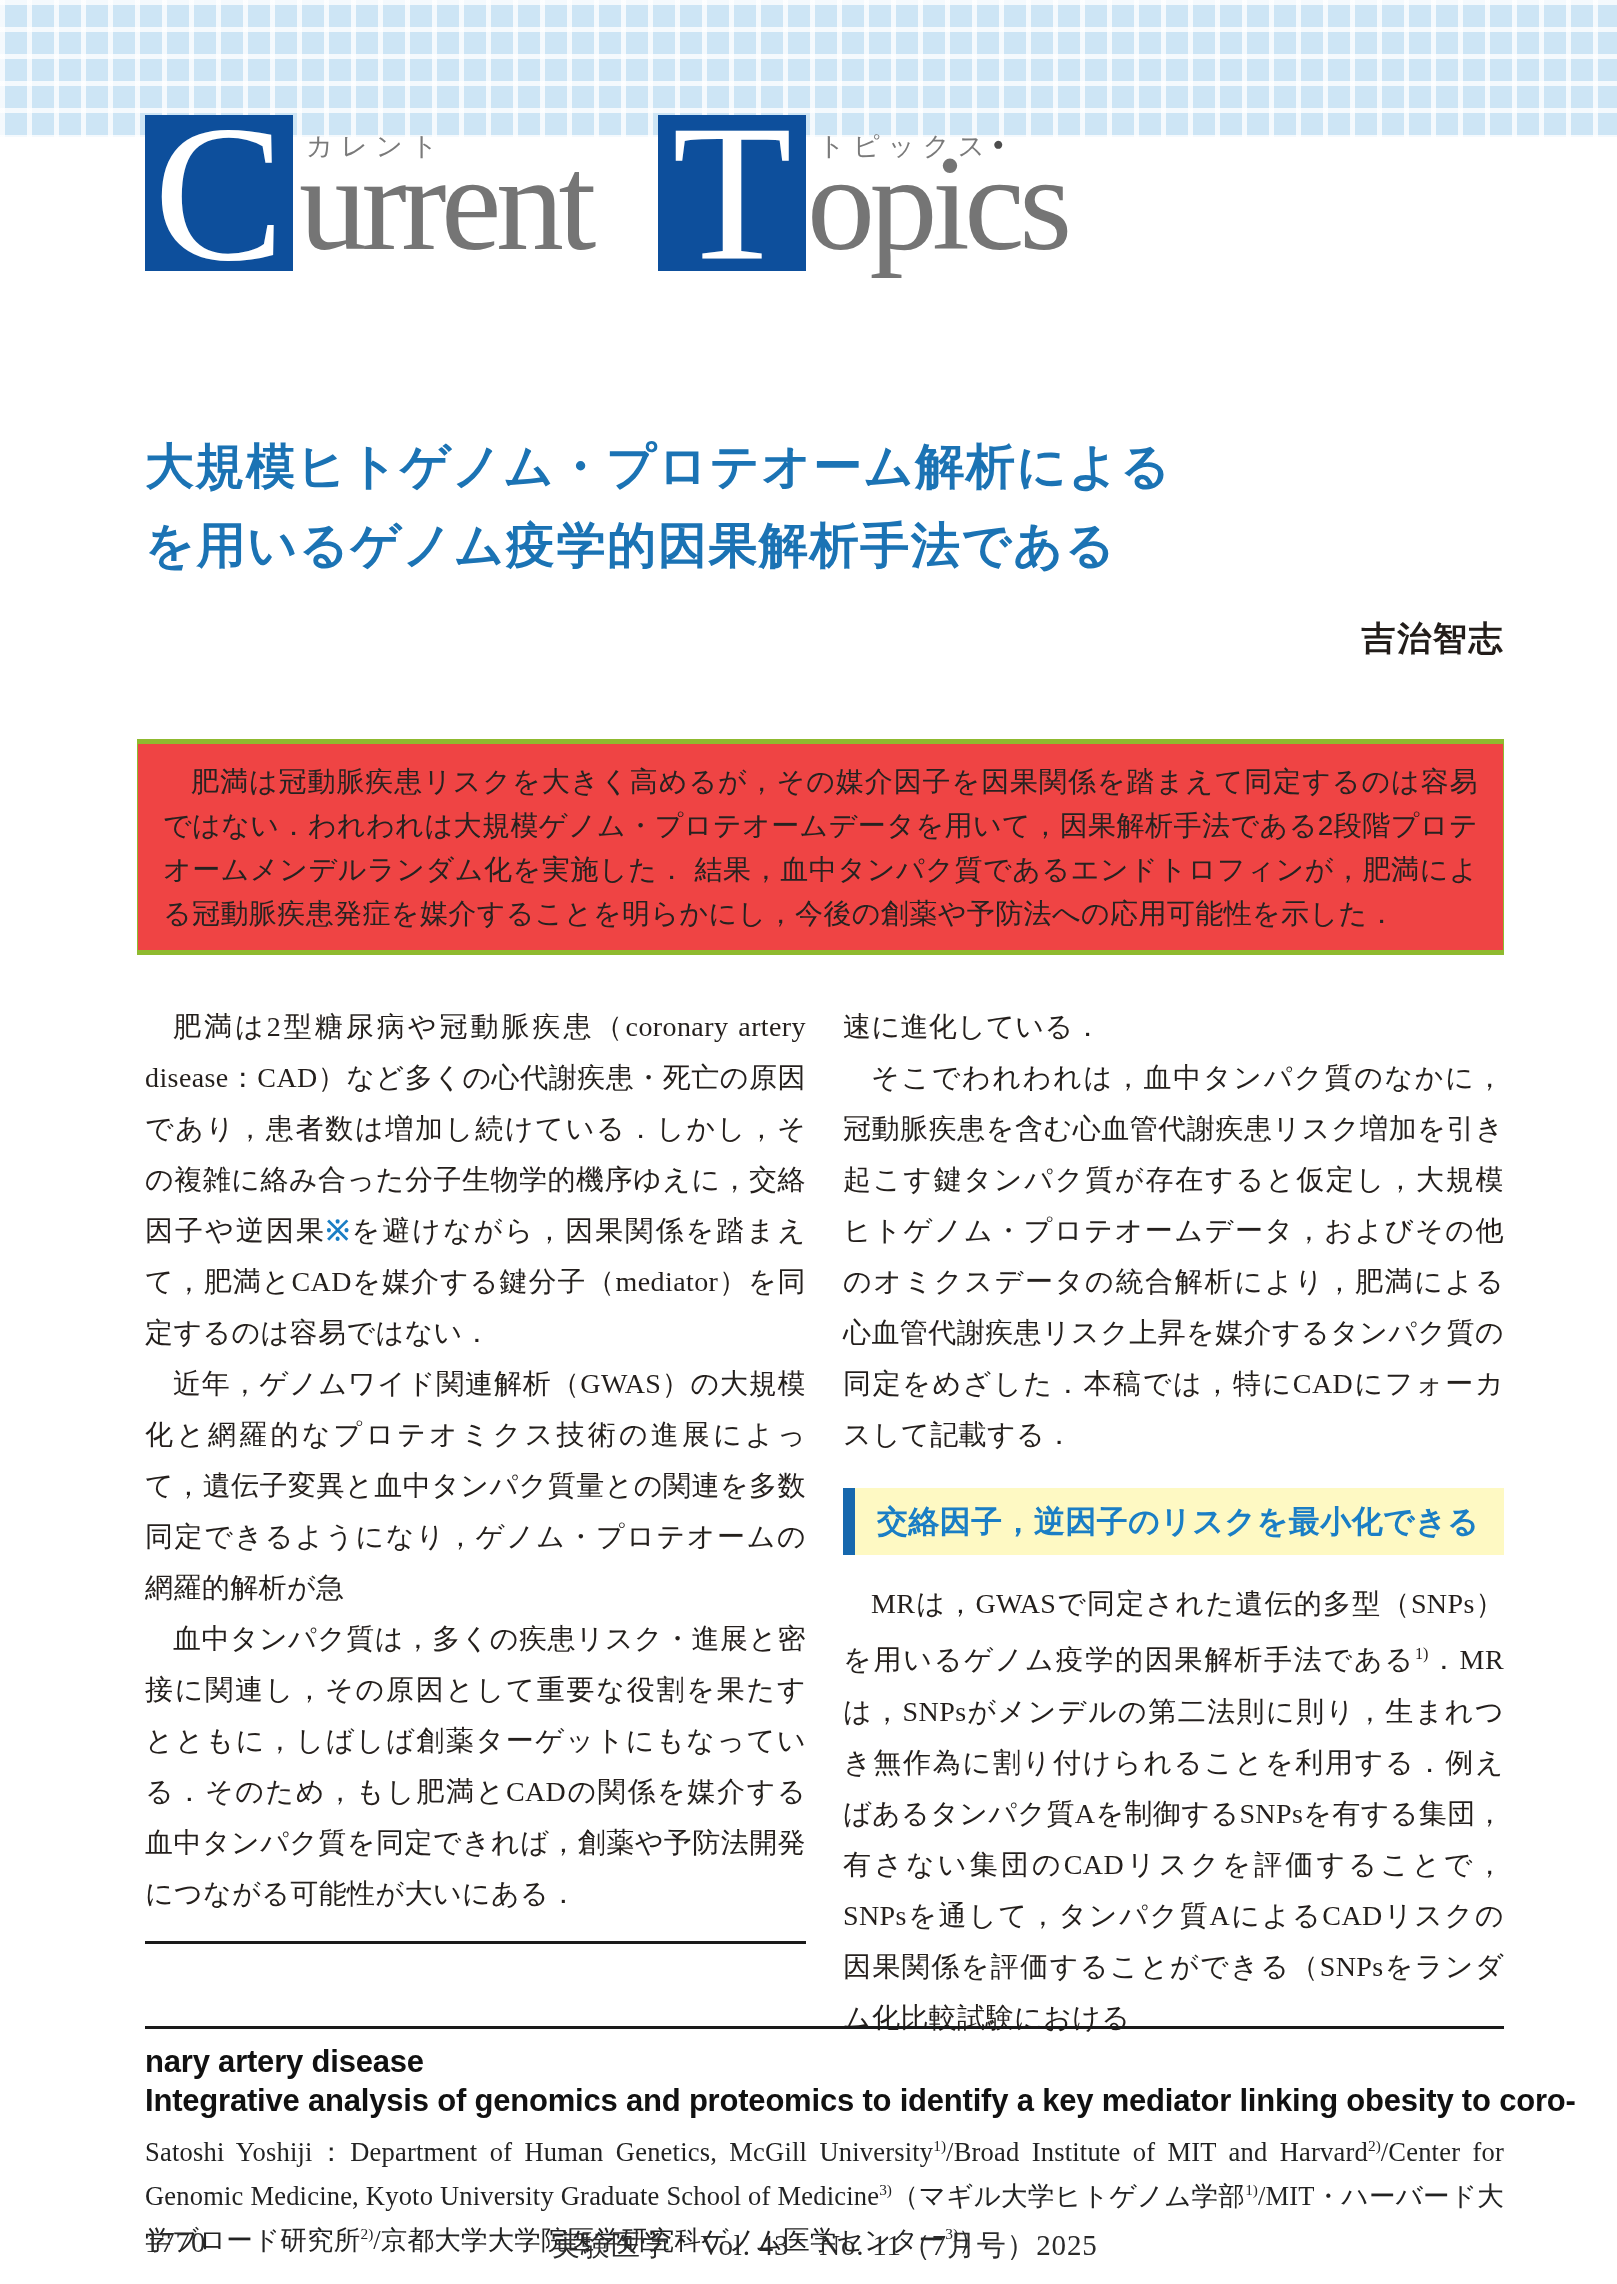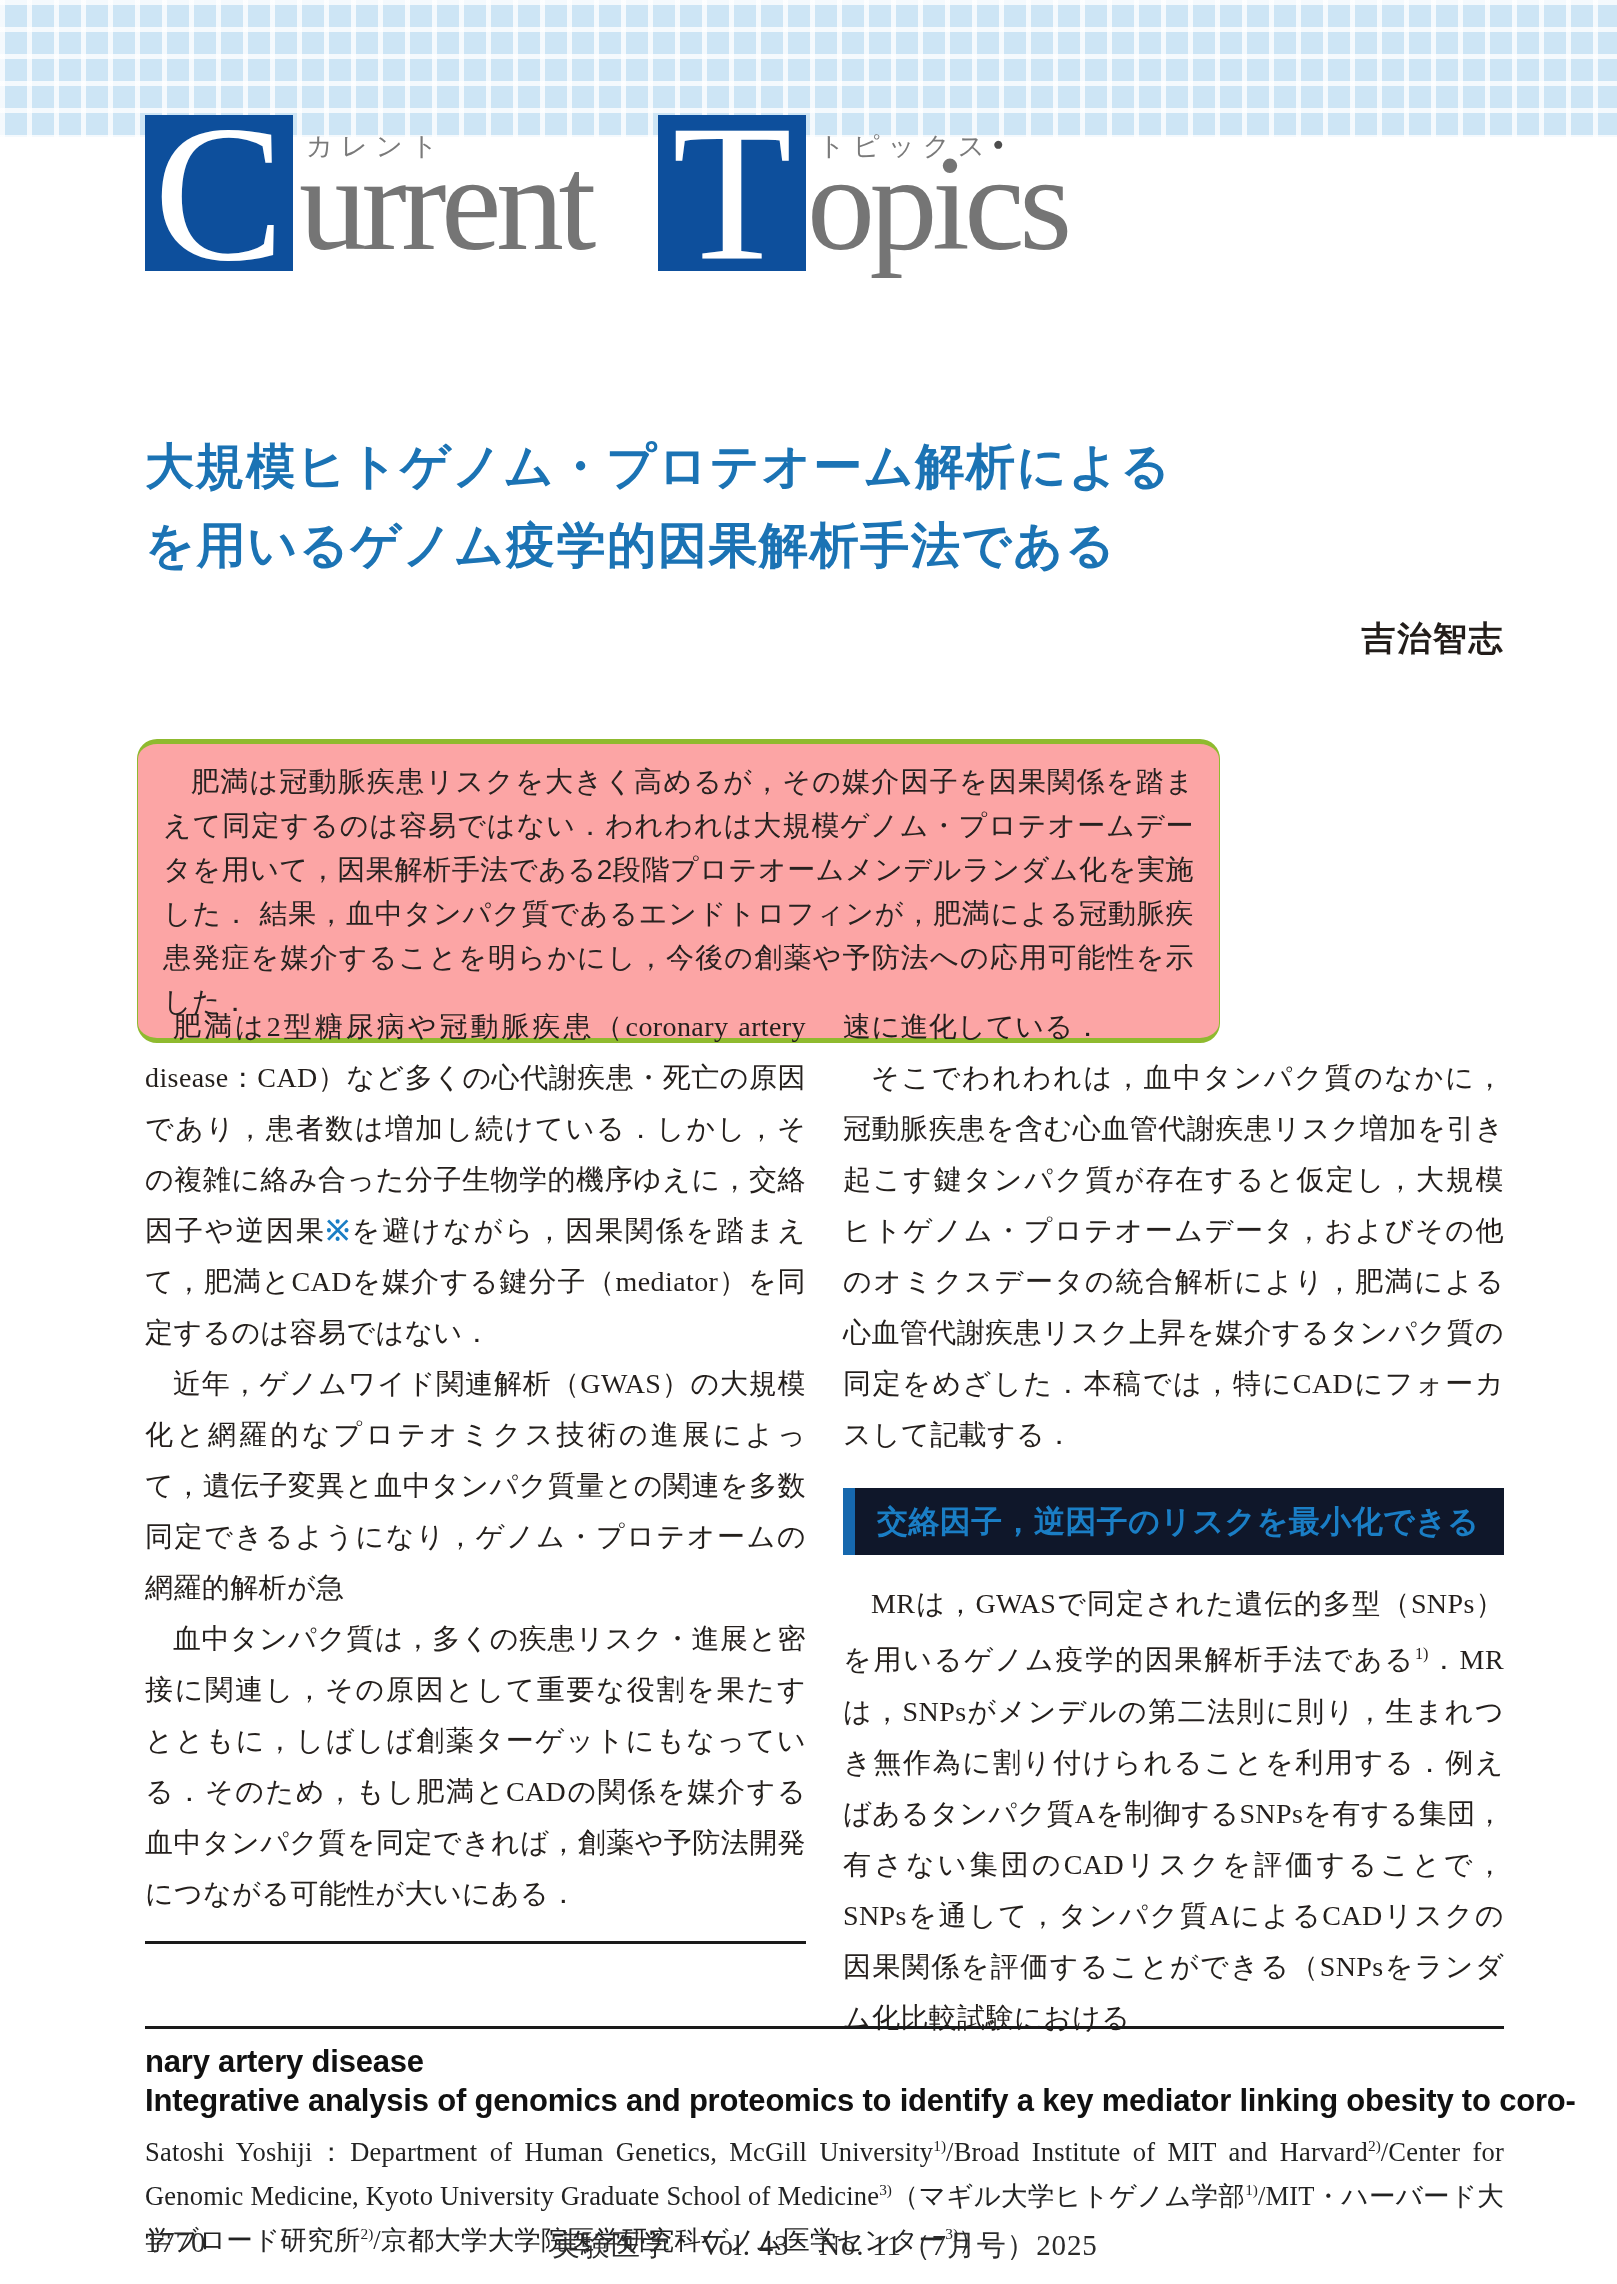--- a/index.html
+++ b/index.html
@@ -61,26 +61,25 @@
     font-family:"Liberation Sans","DejaVu Sans",sans-serif;
     font-weight:bold;font-size:49px;line-height:79px;color:#1b73b4;letter-spacing:1.6px;
   }
   .author{
     position:absolute;top:616px;left:145px;width:1359px;text-align:right;
     font-family:"Liberation Sans","DejaVu Sans",sans-serif;
     font-weight:bold;font-size:34px;color:#221d1a;letter-spacing:1.6px;
   }
   
   .abstract-box{
-    position:absolute;top:739px;left:137px;width:1083px;box-sizing:border-box;
-    background:#fca5a5;
+    position:absolute;top:739px;left:137px;width:1367px;box-sizing:border-box;
+    background:#ef4444;
     border-top:5.5px solid #8fba2f;border-bottom:5.5px solid #8fba2f;
     border-left:1.6px solid #8fba2f;border-right:1.6px solid #8fba2f;
     padding:15.6px 25px 14px 25px;
-    border-radius:20px;
   }
   .abstract-box p{
     margin:0;text-indent:1em;text-align:justify;
     font-family:"Liberation Sans","DejaVu Sans",sans-serif;
     font-size:28px;line-height:44px;color:#272220;letter-spacing:0.4px;
   }
   
   .columns{
     position:absolute;top:1001px;left:145px;width:1359px;
     display:flex;gap:37px;
@@ -89,21 +88,21 @@
   .col p{
     margin:0;text-align:justify;
     font-size:28px;line-height:51px;letter-spacing:0.4px;color:#241f1c;
   }
   .col p.indent{text-indent:1em;}
   .ref-mark{color:#1a7ec5;font-weight:bold;}
   .sup{font-size:0.58em;vertical-align:super;letter-spacing:0;}
   
   .section-heading{
     margin:28px 0 23.4px 0;
-    background:#0f172a;
+    background:#fef9c3;
     border-left:12.5px solid #1668ae;
     padding:11px 14px 11px 22px;
     font-family:"Liberation Sans","DejaVu Sans",sans-serif;
     font-weight:bold;font-size:31px;line-height:45px;color:#1a7ec5;letter-spacing:0.4px;
   }
   
   .footnote{
     margin-top:22px;border-top:3.9px solid #1a1a1a;padding-top:17px;
     font-family:"Liberation Sans","DejaVu Sans",sans-serif;
   }

